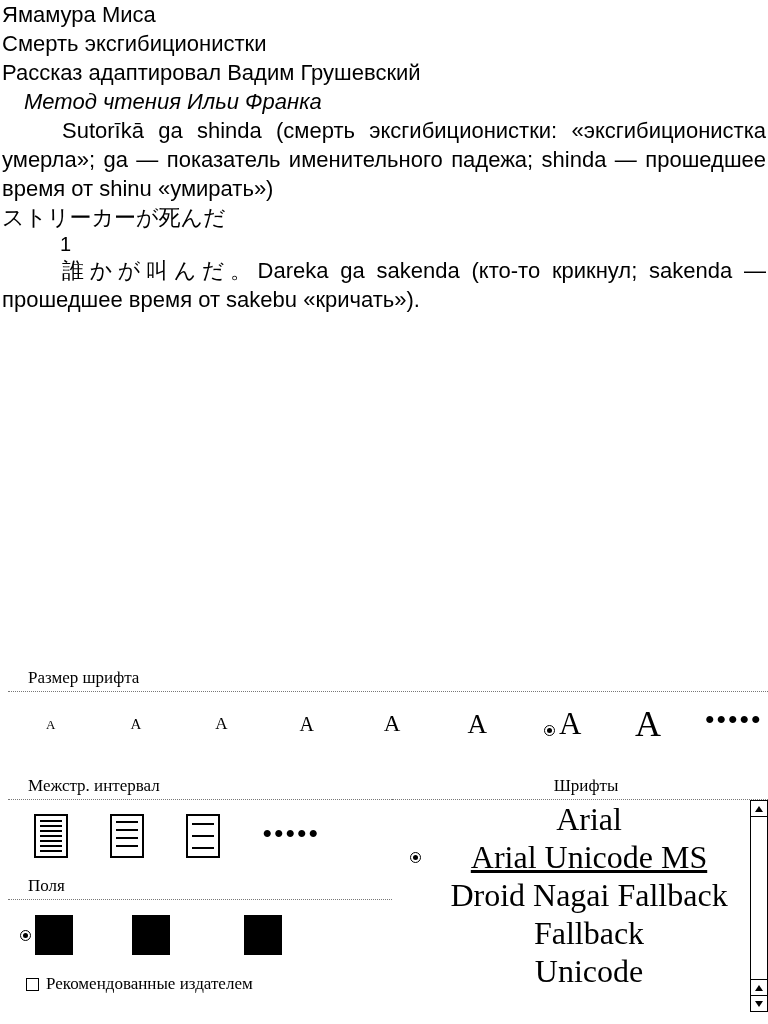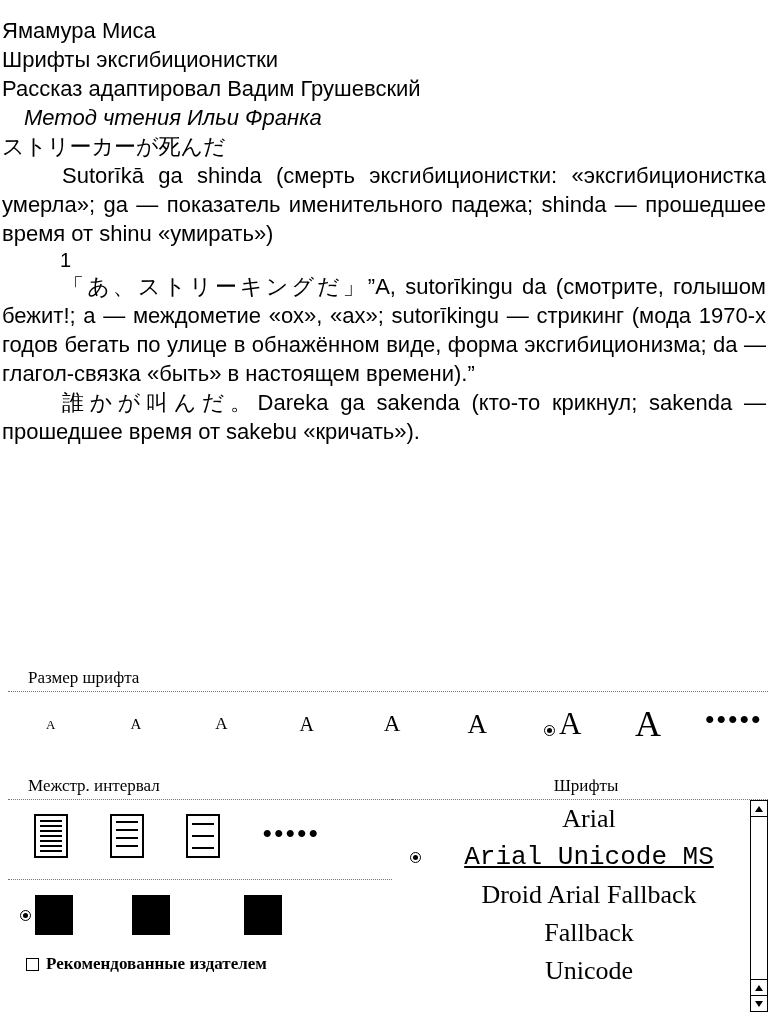--- a/index.html
+++ b/index.html
@@ -12,21 +12,21 @@
     height: 1024px;
     font-family: "Liberation Sans", sans-serif;
     color: #000000;
     overflow: hidden;
     position: relative;
   }
   
   #reader {
     position: absolute;
     left: 0;
-    top: 16px;
+    top: 0;
     width: 768px;
     height: 668px;
     overflow: hidden;
     padding: 0;
   }
   .para {
     font-size: 22px;
     line-height: 29px;
     text-align: justify;
     text-indent: 60px;
@@ -174,21 +174,20 @@
   }
   .margin-box.med { border-width: 5px; }
   .margin-box.wide { border-width: 9px; }
   .checkbox-row {
     display: flex;
     align-items: center;
     padding-left: 18px;
     font-family: "Liberation Serif", serif;
     font-size: 17px;
     margin-top: 4px;
-    font-weight: bold;
   }
   .cb {
     width: 11px;
     height: 11px;
     border: 1px solid #000;
     background: #fff;
     display: inline-block;
     margin-right: 7px;
   }
 
@@ -199,29 +198,28 @@
     width: 376px;
   }
   #fonts-list {
     position: relative;
     width: 352px;
     height: 212px;
     overflow: hidden;
     font-family: "Liberation Serif", serif;
   }
   .font-item {
-    font-size: 26px;
+    font-size: 32px;
     line-height: 38px;
     padding-left: 34px;
     position: relative;
     white-space: nowrap;
   }
   .font-item.selected {
     text-decoration: underline;
-    font-family: Liberation Mono, monospace;
   }
   .font-item.selected .radio-dot {
     position: absolute;
     left: 14px;
     top: 14px;
     margin: 0;
   }
   .f-arial { font-family: "Liberation Serif", serif; }
   
   #fonts-scrollbar {
@@ -263,27 +261,26 @@
     border-right: 4px solid transparent;
   }
   .arrow-up { border-bottom: 6px solid #000; }
   .arrow-down { border-top: 6px solid #000; }
 </style>
 </head>
 <body>
 
 <div id="reader">
   <p class="para noindent">Ямамура Миса</p>
-  <p class="para noindent">Шрифты эксгибиционистки</p>
+  <p class="para noindent">Смерть эксгибиционистки</p>
   <p class="para noindent">Рассказ адаптировал Вадим Грушевский</p>
   <p class="para noindent italic">Метод чтения Ильи Франка</p>
+  <p class="para">Sutorīkā ga shinda (смерть эксгибиционистки: «эксгибиционистка умерла»; ga — показатель именительного падежа; shinda — прошедшее время от shinu «умирать»)</p>
   <p class="para noindent">ストリーカーが死んだ</p>
-  <p class="para">Sutorīkā ga shinda (смерть эксгибиционистки: «эксгибиционистка умерла»; ga — показатель именительного падежа; shinda — прошедшее время от shinu «умирать»)</p>
   <p class="num">1</p>
-  <p class="para">「あ、ストリーキングだ」”A, sutorīkingu da (смотрите, голышом бежит!; a — междометие «ох», «ах»; sutorīkingu — стрикинг (мода 1970-х годов бегать по улице в обнажённом виде, форма эксгибиционизма; da — глагол-связка «быть» в настоящем времени).”</p>
   <p class="para">誰かが叫んだ。Dareka ga sakenda (кто-то крикнул; sakenda — прошедшее время от sakebu «кричать»).</p>
 </div>
 
 <div id="settings">
 
   <div>
     <div class="sect-label">Размер шрифта</div>
     <hr class="hr-dotted">
     <div id="fontsize-row">
       <div class="size-item">
@@ -335,20 +332,21 @@
         <div class="spacing-item">
           <span class="page-icon">
             <i style="top:7px"></i><i style="top:19px"></i><i style="top:31px"></i>
           </span>
         </div>
         <div class="spacing-item">
           <span class="dots">•••••</span>
         </div>
       </div>
 
+      <div class="sect-label">Поля</div>
       <hr class="hr-dotted">
       <div class="margins-row">
         <div class="margin-item">
           <span class="radio-dot"></span>
           <span class="margin-box"></span>
         </div>
         <div class="margin-item">
           <span class="margin-box med"></span>
         </div>
         <div class="margin-item">
@@ -368,21 +366,21 @@
       <div id="fonts-wrap">
         <div id="fonts-list">
           <div class="font-item f-arial">
             <span>Arial</span>
           </div>
           <div class="font-item selected f-arial">
             <span class="radio-dot"></span>
             <span>Arial Unicode MS</span>
           </div>
           <div class="font-item f-arial">
-            <span>Droid Arial Fallback</span>
+            <span>Droid Nagai Fallback</span>
           </div>
           <div class="font-item f-arial">
             <span>Fallback</span>
           </div>
           <div class="font-item f-arial">
             <span>Unicode</span>
           </div>
         </div>
         <div id="fonts-scrollbar">
           <div class="sb-btn">

